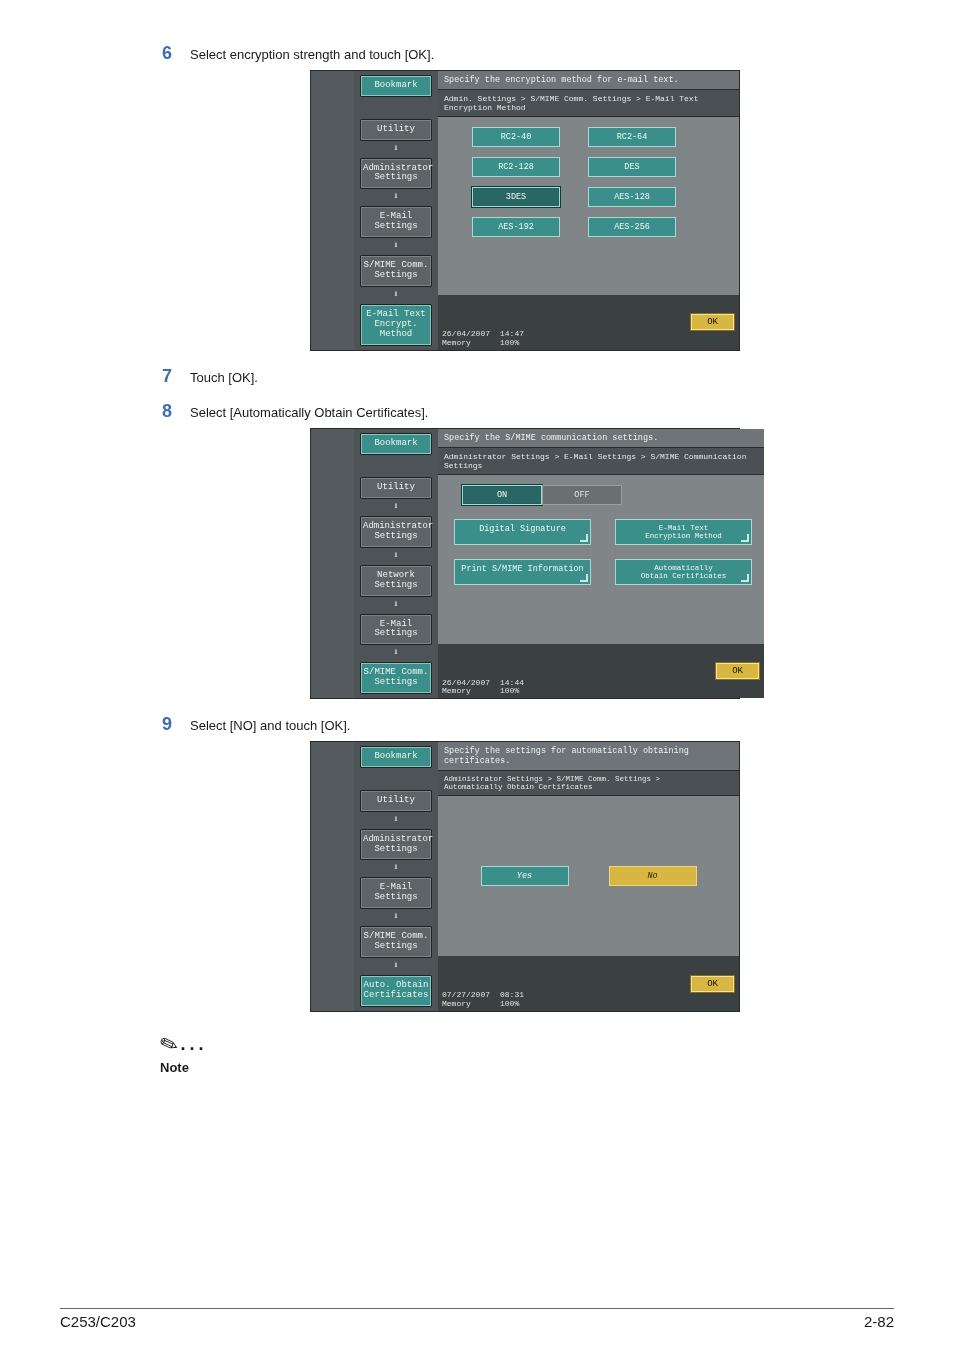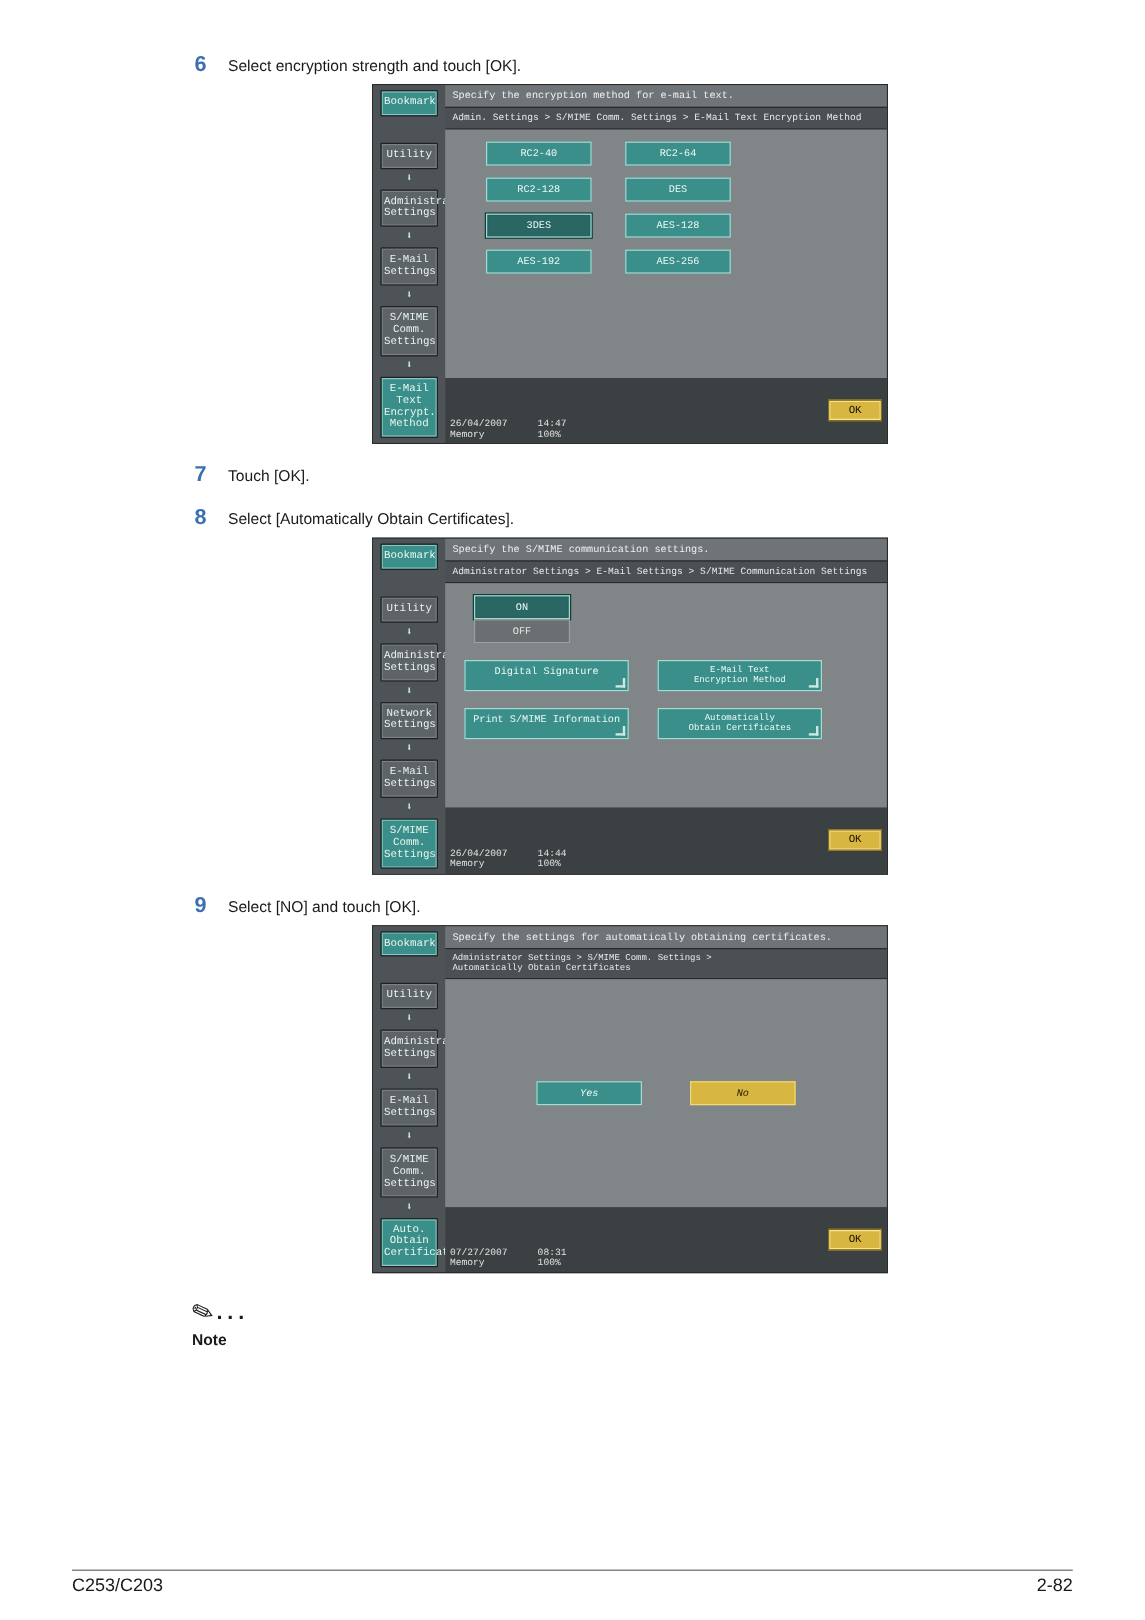--- a/index.html
+++ b/index.html
@@ -79,26 +79,27 @@
     border: 1px solid #2a2a2a;
     background: var(--panel-dark);
     font-family: "Courier New", monospace;
     font-size: 9px;
     color: #e8e8e8;
   }
   .shot-top {
     display: flex;
   }
   .shot-side {
-    width: 60px;
+    width: 84px;
     background: linear-gradient(#4d5356,#4d5356);
     padding: 4px 6px;
     display: flex;
     flex-direction: column;
     gap: 4px;
+    margin-left: 43px;
   }
   .side-btn {
     border: 1px solid #222;
     background: var(--teal-btn);
     color: #e9f5ef;
     text-align: center;
     padding: 5px 2px;
     line-height: 1.1;
     border-radius: 1px;
     box-shadow: inset 0 0 0 1px #88c7c2;
@@ -174,32 +175,32 @@
     width:6px; height:6px;
     border-right:2px solid #cbe9e4;
     border-bottom:2px solid #cbe9e4;
   }
   .opt-btn.amber {
     background: var(--amber);
     color: #2b2100;
     border-color: #efd87a;
   }
   .toggle-row {
-    display:flex; gap:0; padding-left:12px;flex-direction:column;
+    display:flex; gap:0; padding-left:12px;
   }
   .toggle-row .opt-btn { width:80px; }
   .status-bar {
     display: flex;
     background: #3b4043;
     color: #e0e0e0;
     font-size: 8px;
     padding: 2px 4px;
     align-items: center;
   }
-  .status-left { display:flex; gap:25px; flex:1;margin-top:33px; }
+  .status-left { display:flex; gap:10px; flex:1;margin-top:33px; }
   .status-col { display:flex; flex-direction:column; line-height:1.1; }
   .ok-btn {
     background: var(--amber);
     color: #1a1400;
     padding: 3px 16px;
     font-size: 9px;
     border: 1px solid #8a6e16;
     box-shadow: inset 0 0 0 1px #f3e49a;
   }
   

